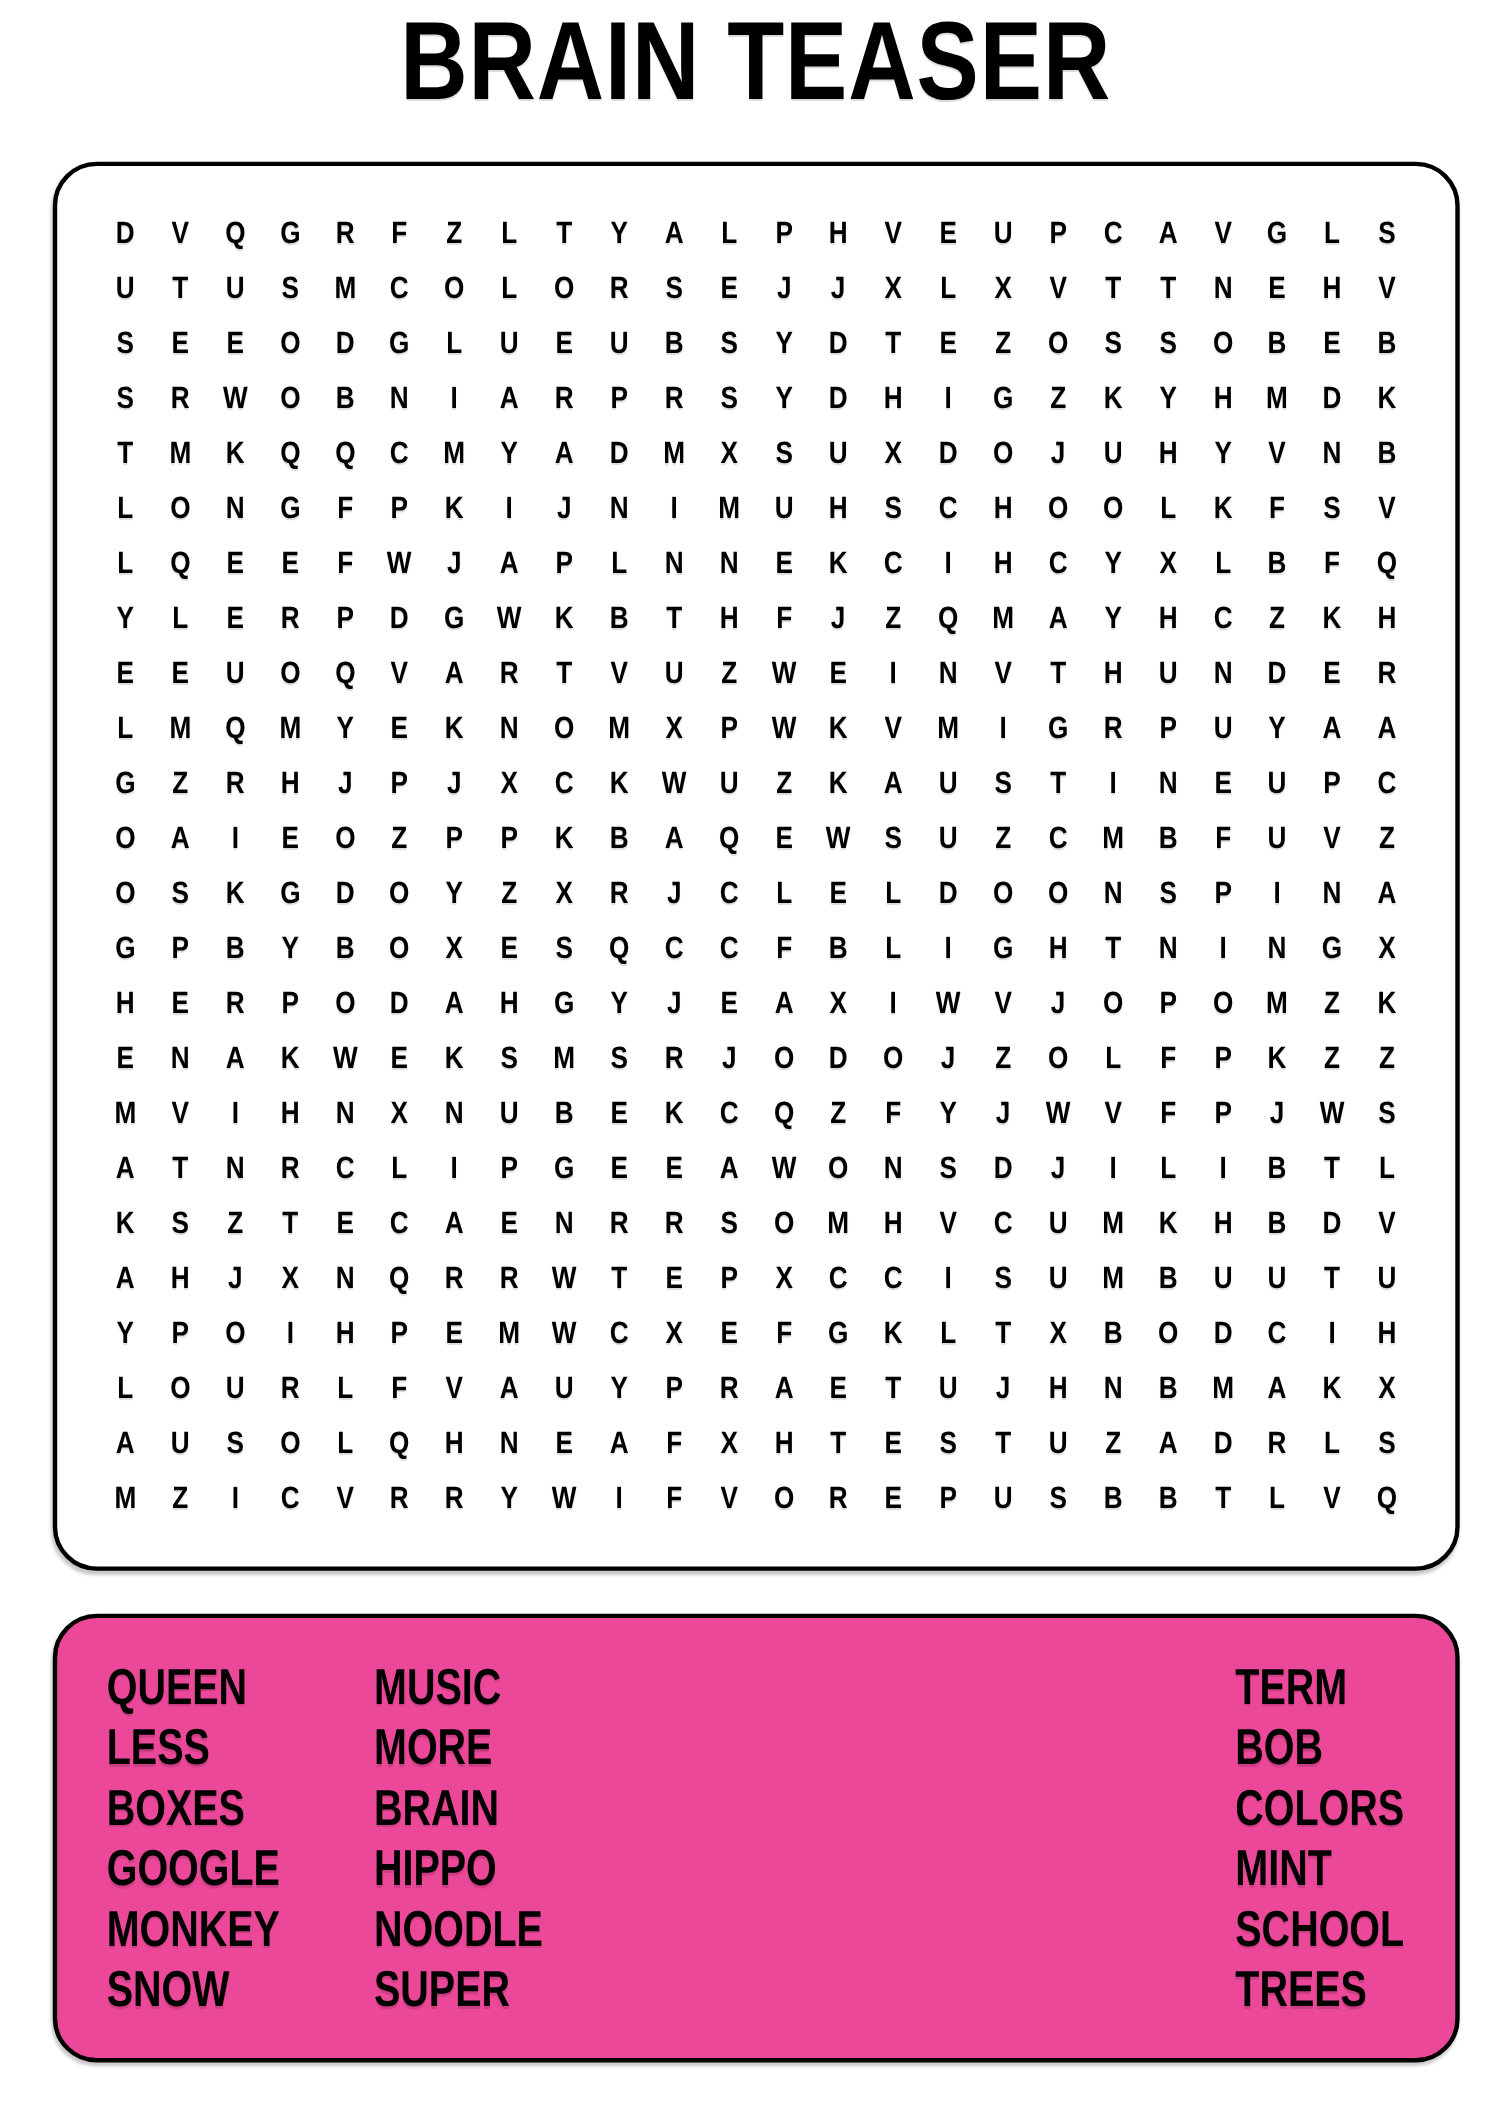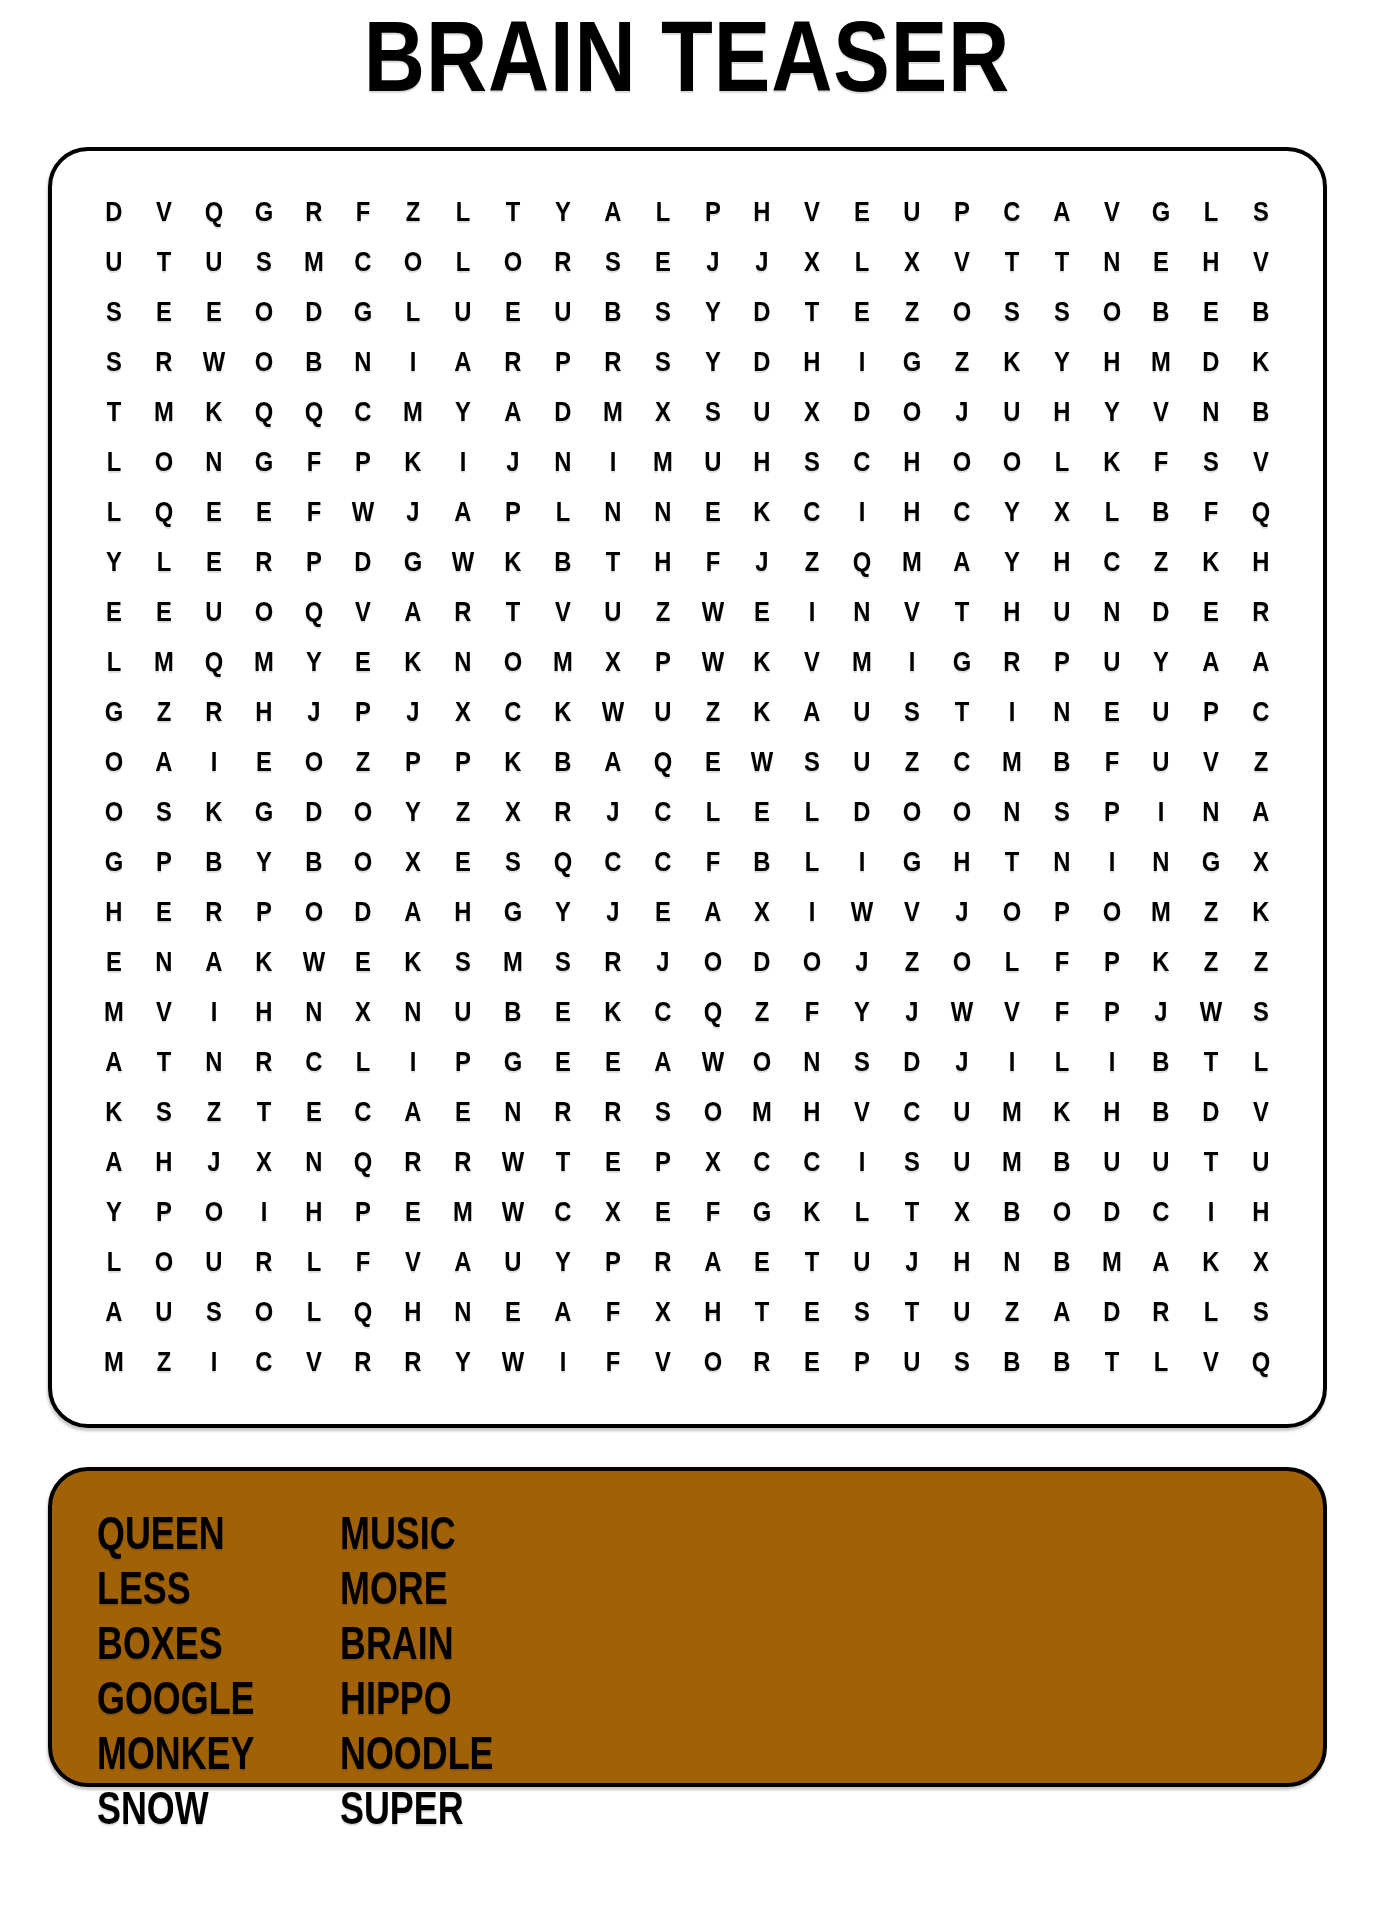--- a/index.html
+++ b/index.html
@@ -35,24 +35,24 @@
   .cell{
     display:flex;align-items:center;justify-content:center;
     font-size:28px;font-weight:700;line-height:1;
     transform:scaleX(0.85);
     text-shadow:0 2px 1px rgba(0,0,0,0.14);
     user-select:none;
   }
 
   .word-box{
     position:absolute;left:48px;top:1467px;
-    width:1279px;height:320px;
+    width:1279px;height:408px;
     box-sizing:border-box;
     border:4px solid #000;border-radius:40px;
-    background:#a16207;
+    background:#ec4899;
     box-shadow:-1px 3px 3px rgba(0,0,0,0.22);
   }
   .word-col{position:absolute;top:34px;}
   .word-col-0{left:45px;}
   .word-col-1{left:288px;}
   .word-col-2{left:548px;}
   .word-col-3{left:813px;}
   .word-col-4{left:1071px;}
   .word{
     height:55px;display:flex;align-items:center;
@@ -660,15 +660,23 @@
         <div class="word">SNOW</div>
       </div>
       <div class="word-col word-col-1">
         <div class="word">MUSIC</div>
         <div class="word">MORE</div>
         <div class="word">BRAIN</div>
         <div class="word">HIPPO</div>
         <div class="word">NOODLE</div>
         <div class="word">SUPER</div>
       </div>
+      <div class="word-col word-col-4">
+        <div class="word">TERM</div>
+        <div class="word">BOB</div>
+        <div class="word">COLORS</div>
+        <div class="word">MINT</div>
+        <div class="word">SCHOOL</div>
+        <div class="word">TREES</div>
+      </div>
     </div>
 
 </div>
 
 </body></html>

